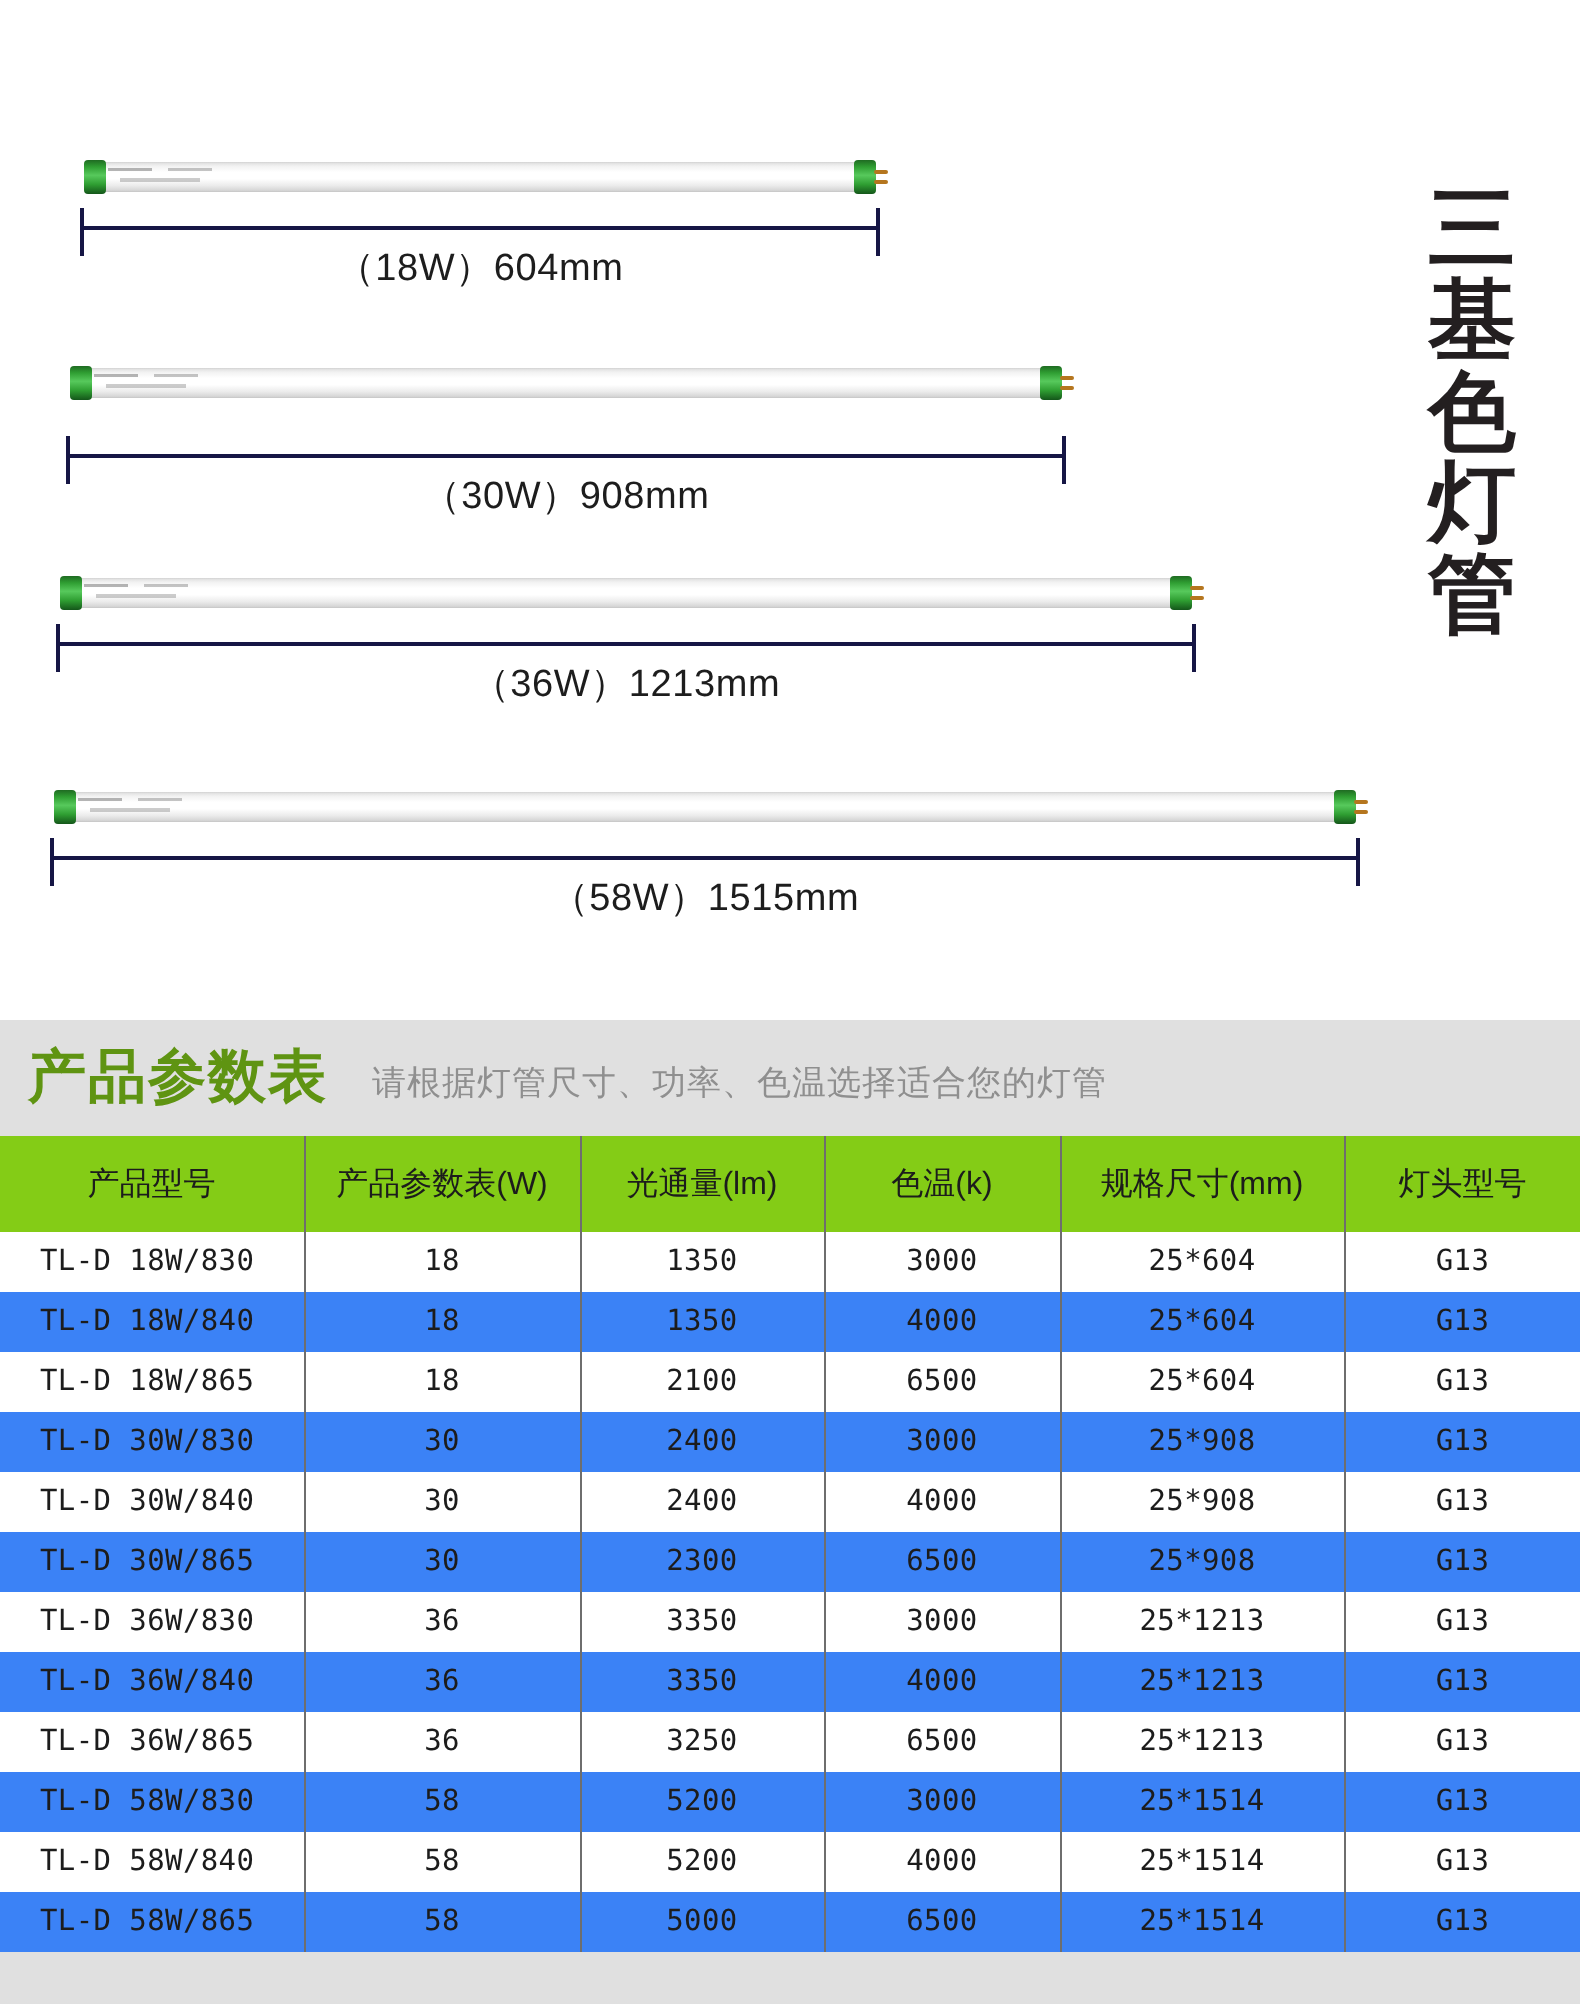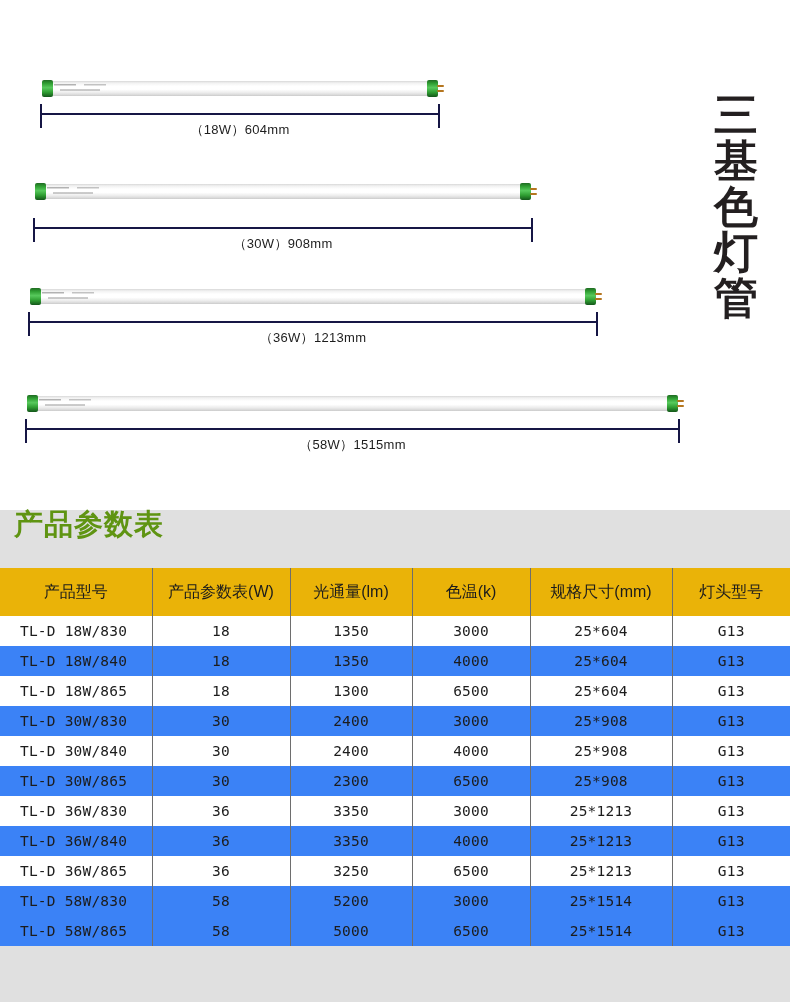--- a/index.html
+++ b/index.html
@@ -116,21 +116,21 @@
     height: 24px;
     background: #161645;
   }
   .dim-tick-l { left: 0; }
   .dim-tick-r { right: 0; }
   .dim-label {
     position: absolute;
     top: 8px;
     left: 0; right: 0;
     text-align: center;
-    font-size: 13px;
+    font-size: 19px;
     color: #1d1d1d;
     letter-spacing: .3px;
     white-space: nowrap;
   }
 
   
   #vertical-title {
     position: absolute;
     right: 28px;
     top: 92px;
@@ -153,21 +153,21 @@
     height: 492px;
     background: #e0e0e0;
   }
 
   #spec-heading {
     position: absolute;
     left: 0; top: 0;
     width: 790px;
     height: 58px;
     display: flex;
-    align-items: flex-start;
+    align-items: center;
     padding-left: 14px;
     box-sizing: border-box;
     background: #e0e0e0;
   }
   #spec-title {
     font-size: 29px;
     font-weight: 700;
     color: #5f9412;
     letter-spacing: 1px;
     line-height: 1;
@@ -191,21 +191,21 @@
   }
   #spec-table col.c0 { width: 152px; }
   #spec-table col.c1 { width: 138px; }
   #spec-table col.c2 { width: 122px; }
   #spec-table col.c3 { width: 118px; }
   #spec-table col.c4 { width: 142px; }
   #spec-table col.c5 { width: 118px; }
 
   #spec-table thead th {
     height: 48px;
-    background: #eab308;
+    background: #84cc16;
     font-size: 16px;
     font-weight: 400;
     color: #1c1c1c;
     text-align: center;
     border-right: 1.4px solid #6e6e6e;
     padding: 0;
   }
   #spec-table thead th:last-child { border-right: none; }
 
   #spec-table tbody td {
@@ -309,20 +309,21 @@
     <span>色</span>
     <span>灯</span>
     <span>管</span>
   </div>
 </div>
 
 <div id="spec-section">
 
   <div id="spec-heading">
     <div id="spec-title">产品参数表</div>
+    <div id="spec-subtitle">请根据灯管尺寸、功率、色温选择适合您的灯管</div>
   </div>
 
   <table id="spec-table">
     <colgroup>
       <col class="c0">
         <col class="c1">
         <col class="c2">
         <col class="c3">
         <col class="c4">
         <col class="c5">
@@ -350,21 +351,21 @@
           <td class="model">TL-D 18W/840</td>
           <td>18</td>
           <td>1350</td>
           <td>4000</td>
           <td>25*604</td>
           <td>G13</td>
         </tr>
         <tr class="odd">
           <td class="model">TL-D 18W/865</td>
           <td>18</td>
-          <td>1300</td>
+          <td>2100</td>
           <td>6500</td>
           <td>25*604</td>
           <td>G13</td>
         </tr>
         <tr class="even">
           <td class="model">TL-D 30W/830</td>
           <td>30</td>
           <td>2400</td>
           <td>3000</td>
           <td>25*908</td>
@@ -411,20 +412,28 @@
           <td>G13</td>
         </tr>
         <tr class="even">
           <td class="model">TL-D 58W/830</td>
           <td>58</td>
           <td>5200</td>
           <td>3000</td>
           <td>25*1514</td>
           <td>G13</td>
         </tr>
+        <tr class="odd">
+          <td class="model">TL-D 58W/840</td>
+          <td>58</td>
+          <td>5200</td>
+          <td>4000</td>
+          <td>25*1514</td>
+          <td>G13</td>
+        </tr>
         <tr class="even">
           <td class="model">TL-D 58W/865</td>
           <td>58</td>
           <td>5000</td>
           <td>6500</td>
           <td>25*1514</td>
           <td>G13</td>
         </tr>
       </tbody>
   </table>

